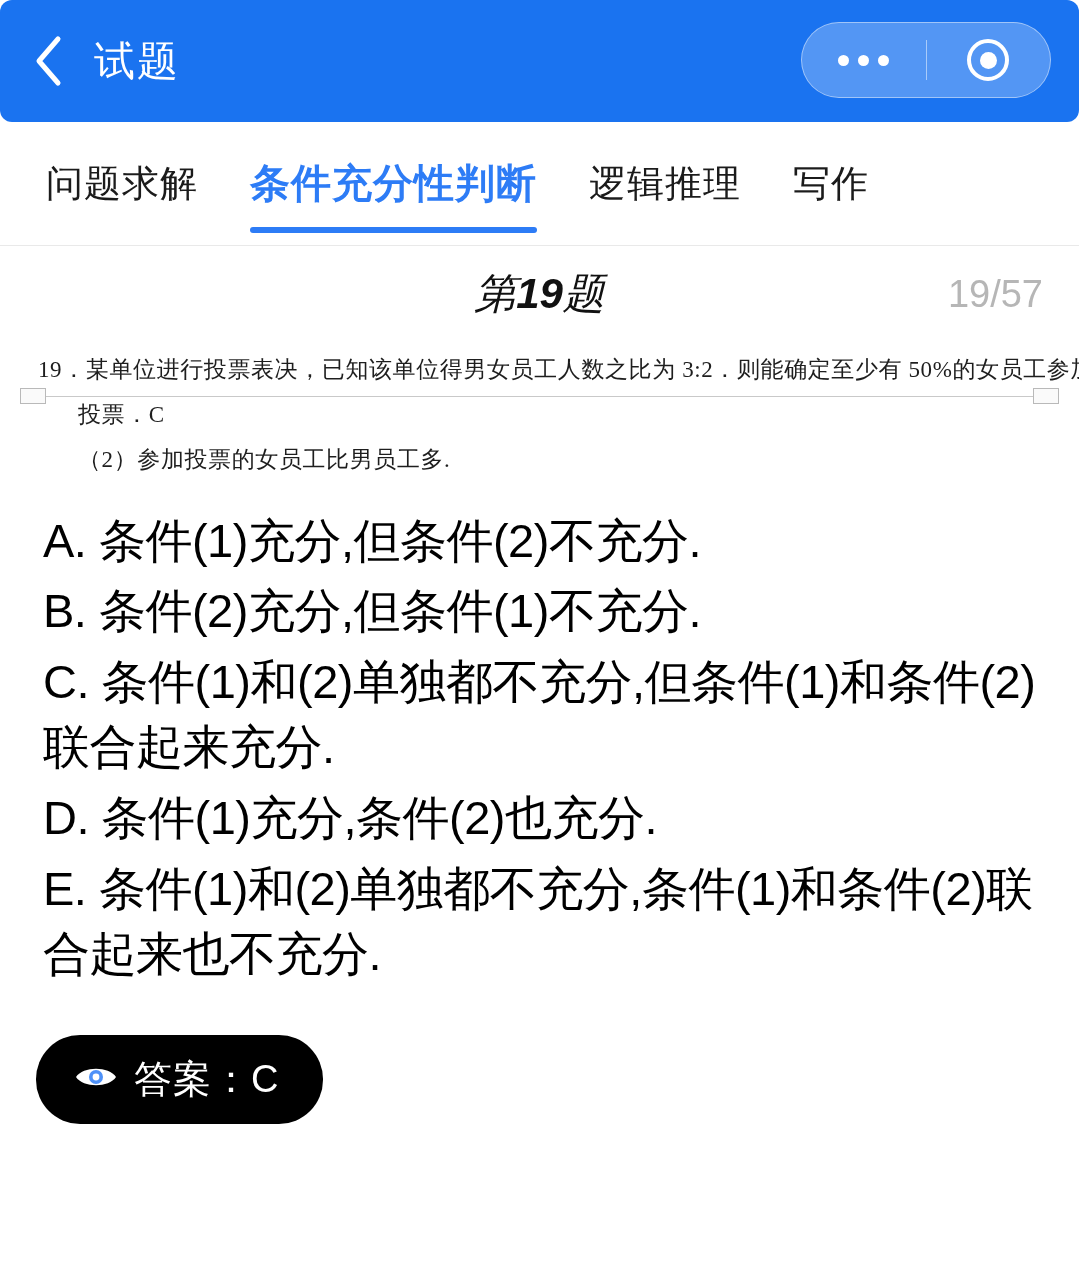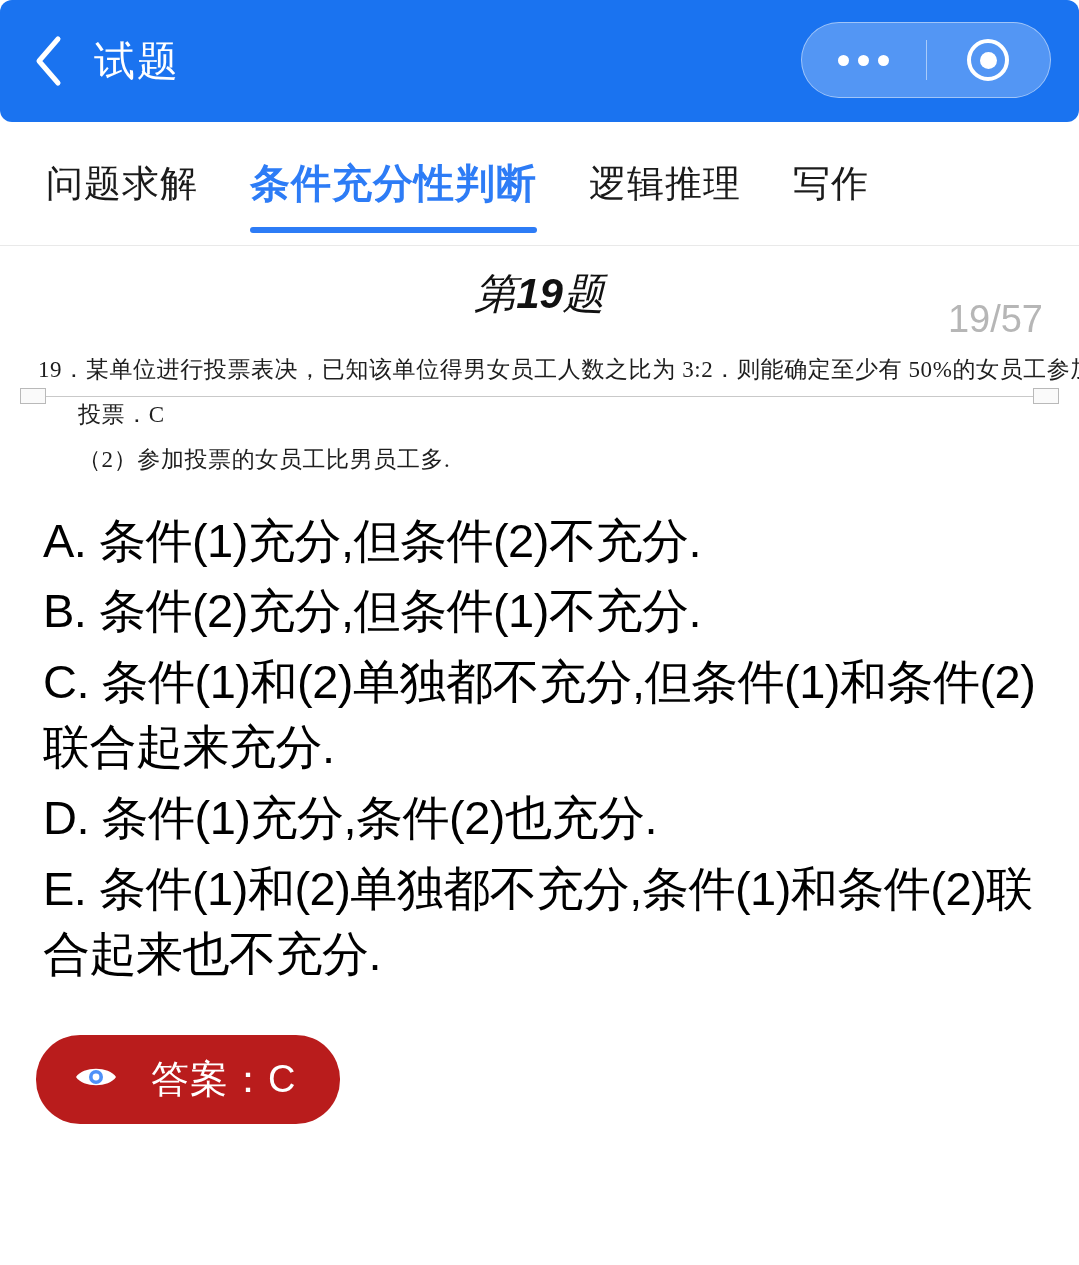--- a/index.html
+++ b/index.html
@@ -121,21 +121,21 @@
   }
   .q-title {
     font-size: 42px;
     color: #111;
     font-style: italic;
   }
   .q-title b { font-weight: 700; }
   .q-counter {
     position: absolute;
     right: 36px;
-    bottom: 1px;
+    bottom: 26px;
     font-size: 38px;
     color: #b6b6b6;
   }
 
   
   .stem {
     padding: 6px 0 10px 0;
     position: relative;
   }
   .stem-line {
@@ -178,22 +178,22 @@
     margin-bottom: 6px;
     word-break: break-all;
     cursor: pointer;
   }
 
   
   .answer-wrap { padding: 42px 0 0 36px; }
   .answer-btn {
     display: inline-flex;
     align-items: center;
-    gap: 33px;
-    background: #b91c1c;
+    gap: 16px;
+    background: #000000;
     color: #fff;
     border-radius: 44px;
     padding: 19px 44px 19px 38px;
     font-size: 38px;
     letter-spacing: 1px;
     cursor: pointer;
     border: none;
   }
   .eye-icon { display: block; }
 </style>

